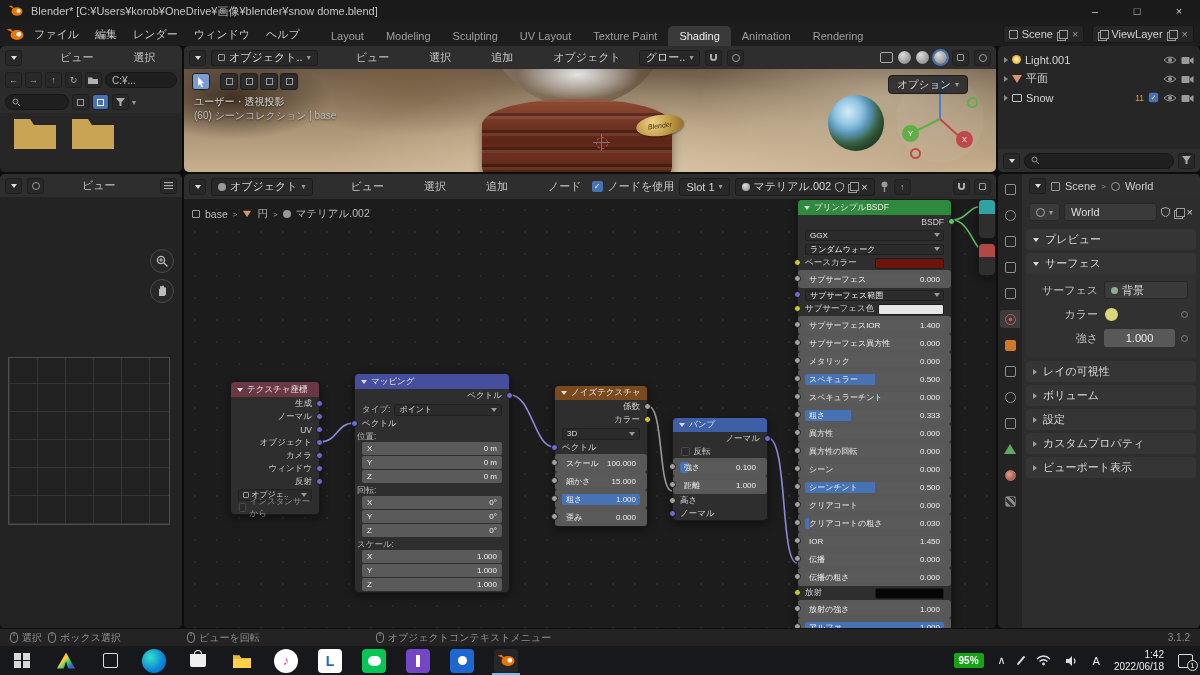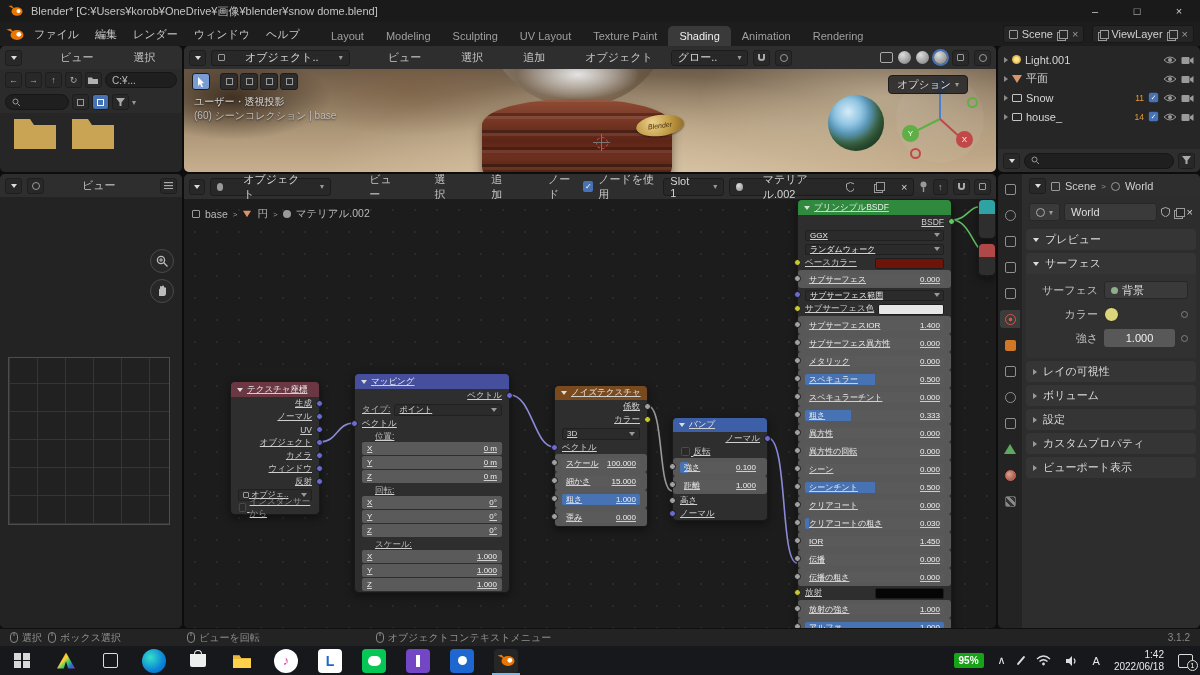--- a/index.html
+++ b/index.html
@@ -30,21 +30,21 @@
 .workspace{position:absolute;top:46px;left:0;width:1200px;height:582px;display:flex;gap:2px;background:#0d0d0d;}
 .col-l{width:182px;display:flex;flex-direction:column;gap:2px;}
 .col-c{width:812px;display:flex;flex-direction:column;gap:2px;}
 .col-r{width:202px;display:flex;flex-direction:column;gap:2px;}
 .editor{background:#262626;border-radius:5px;overflow:hidden;position:relative;}
 .ehead{height:23px;background:#2e2e2e;display:flex;align-items:center;padding:0 5px;gap:5px;color:#c9c9c9;}
 .ehead .m{padding:2px 5px;color:#c6c6c6;margin-left:28px;}
 .icbtn{width:17px;height:16px;background:#282828;border:1px solid #1e1e1e;border-radius:3px;display:flex;align-items:center;justify-content:center;color:#aaa;font-size:9px;}
 .chev{color:#9a9a9a;font-size:8px;}
 .field{background:#1f1f1f;border:1px solid #161616;border-radius:8px;height:16px;display:flex;align-items:center;padding:0 6px;color:#bbb;font-size:10px;}
-.dd{background:#282828;border:1px solid #1c1c1c;border-radius:3px;height:18px;display:flex;align-items:center;gap:20px;padding:0 6px;color:#d5d5d5;}
+.dd{background:#282828;border:1px solid #1c1c1c;border-radius:3px;height:18px;display:flex;align-items:center;gap:4px;padding:0 6px;color:#d5d5d5;}
 .cbx{width:11px;height:11px;border-radius:2px;background:#4772b3;display:inline-flex;align-items:center;justify-content:center;color:#fff;font-size:8px;line-height:1;}
 .cbx.off{background:#2a2a2a;border:1px solid #555;color:transparent;}
 
 
 .fb-tools{display:flex;align-items:center;gap:3px;padding:3px 5px;background:#2b2b2b;}
 .folders{display:flex;gap:12px;padding:6px 12px;align-items:flex-end;height:44px;overflow:hidden;}
 
 
 .ie-body{position:absolute;top:23px;left:0;right:0;bottom:0;background:#232323;}
 .gizbtn{position:absolute;width:24px;height:24px;border-radius:50%;background:rgba(40,40,40,.85);border:1px solid #4a4a4a;display:flex;align-items:center;justify-content:center;}
@@ -91,36 +91,36 @@
 display:flex;align-items:center;gap:4px;padding:0 8px;color:#ddd;font-size:10.5px;}
 .ball{width:13px;height:13px;border-radius:50%;background:radial-gradient(circle at 35% 30%,#ddd,#777);}
 .ball.w{background:#2e2e2e;border:1.5px solid #aaa;}
 .ball.on{box-shadow:0 0 0 2px #4772b3;}
 
 
 .sh-body{position:absolute;top:25px;left:0;right:0;bottom:0;background:#1c1c1c;
 background-image:radial-gradient(circle,#2a2a2a 1px,transparent 1.3px);background-size:22px 22px;}
 .crumb{position:absolute;left:8px;top:8px;display:flex;align-items:center;gap:5px;color:#b9b9b9;font-size:10.5px;}
 .wires{position:absolute;inset:0;pointer-events:none;}
-.node{position:absolute;background:rgba(47,47,47,.96);border:1px solid #191919;border-radius:5px;box-shadow:0 3px 8px rgba(0,0,0,.45);font-size:8.5px;color:#cfcfcf;text-decoration:underline;}
+.node{position:absolute;background:rgba(47,47,47,.96);border:1px solid #191919;border-radius:5px;box-shadow:0 3px 8px rgba(0,0,0,.45);font-size:8.5px;color:#cfcfcf;}
 .nhead{height:15px;display:flex;align-items:center;gap:4px;padding:0 6px;border-radius:4px 4px 0 0;color:#ececec;font-size:8.5px;white-space:nowrap;overflow:hidden;}
 .tri-d{width:0;height:0;border-left:3.5px solid transparent;border-right:3.5px solid transparent;border-top:4.5px solid #ddd;}
 .tri-r{width:0;height:0;border-top:3.5px solid transparent;border-bottom:3.5px solid transparent;border-left:4.5px solid #999;}
 .nrow{height:13px;display:flex;align-items:center;padding:0 7px;position:relative;}
 .nrow.r{justify-content:flex-end;}
 .sk{position:absolute;width:7px;height:7px;border-radius:50%;border:1px solid #141414;top:50%;margin-top:-4px;display:none;}
 .skL{left:-4px;}.skR{right:-4px;}
 .sk.c-vec{display:block;background:#6a6ad0;}
 .sk.c-val{display:block;background:#a1a1a1;}
 .sk.c-col{display:block;background:#c9c92e;}
 .sk.c-sh{display:block;background:#62c765;}
 .w{flex:1;height:11px;background:#5a5a5a;border-radius:2px;position:relative;overflow:hidden;display:flex;align-items:center;font-size:8px;color:#eee;}
 .ndd{flex:1;height:12px;background:#2b2b2b;border:1px solid #202020;border-radius:2px;display:flex;align-items:center;padding:0 4px;color:#d8d8d8;font-size:8px;}
 .ndd::after{content:"";margin-left:auto;width:0;height:0;border-left:3px solid transparent;border-right:3px solid transparent;border-top:4px solid #999;}
-.glab{padding:1px 20px;height:12px;color:#bdbdbd;}
+.glab{padding:1px 2px;height:12px;color:#bdbdbd;}
 .vrow{height:13px;background:#5a5a5a;margin:0 7px 1px;border-radius:2px;display:flex;align-items:center;padding:0 5px;font-size:8px;color:#eee;}
 .vrow .vv{margin-left:auto;}
 
 .prow{height:14px;display:flex;align-items:center;padding:0 7px;position:relative;gap:4px;}
 .prow .plab{display:none;white-space:nowrap;}
 .prow .psw{display:none;}
 .prow.swatch .plab,.prow.plain .plab{display:block;}
 .prow.swatch .psw{display:block;margin-left:auto;width:50%;height:11px;border-radius:2px;border:1px solid #1d1d1d;}
 .prow .pw{flex:1;height:11px;background:#5a5a5a;border-radius:2px;position:relative;overflow:hidden;display:flex;align-items:center;font-size:8px;color:#eee;}
 .prow.ddr .pw{background:#2b2b2b;border:1px solid #202020;}
@@ -1025,37 +1025,20 @@
               <svg width="14" height="10">
                 <path d="M1 5 Q7 -1 13 5 Q7 11 1 5Z" fill="none" stroke="#9a9a9a"></path>
                 <circle cx="7" cy="5" r="2" fill="#9a9a9a"></circle>
               </svg>
               <svg width="13" height="10">
                 <rect x="0.5" y="2" width="8" height="7" rx="1" fill="#9a9a9a"></rect>
                 <path d="M9 4.5 L12.5 2 L12.5 9 L9 6.5Z" fill="#9a9a9a"></path>
               </svg>
             </div>
 
-            <div class="olrow has-check">
-              <span class="tri-r"></span>
-              <span class="ic-col"></span>
-              <span>house_</span>
-              <span class="obadge">14</span>
-              <span class="ochk">
-                <span class="cbx" style="transform:scale(.85)">✓</span>
-              </span>
-              <svg width="14" height="10">
-                <path d="M1 5 Q7 -1 13 5 Q7 11 1 5Z" fill="none" stroke="#9a9a9a"></path>
-                <circle cx="7" cy="5" r="2" fill="#9a9a9a"></circle>
-              </svg>
-              <svg width="13" height="10">
-                <rect x="0.5" y="2" width="8" height="7" rx="1" fill="#9a9a9a"></rect>
-                <path d="M9 4.5 L12.5 2 L12.5 9 L9 6.5Z" fill="#9a9a9a"></path>
-              </svg>
-            </div>
 
         </div>
         <div class="ol-foot">
           <span class="icbtn">
               <span class="tri-d"></span>
             </span>
           <div class="field" style="flex:1">
             <svg width="9" height="9">
                 <circle cx="3.5" cy="3.5" r="2.5" fill="none" stroke="#999"></circle>
                 <line x1="5.5" y1="5.5" x2="8" y2="8" stroke="#999"></line>

